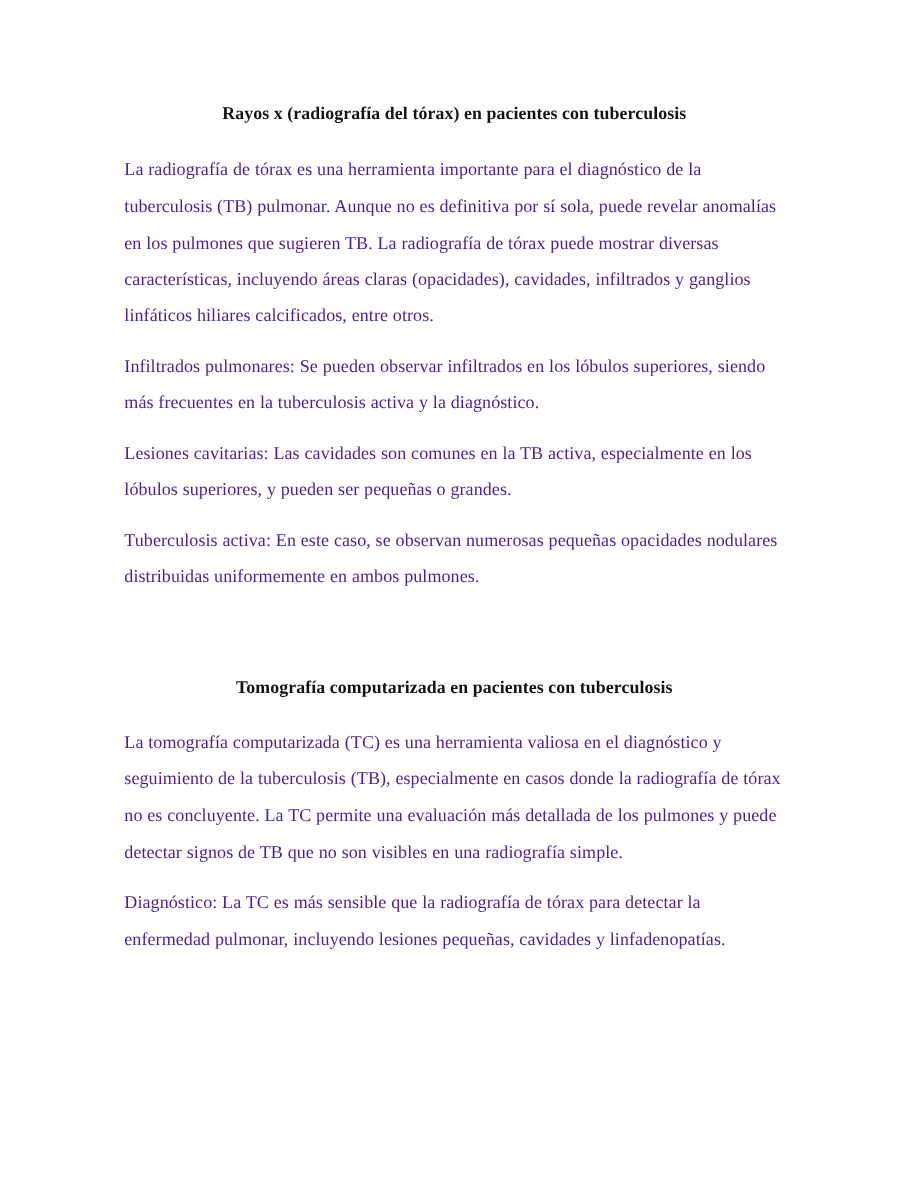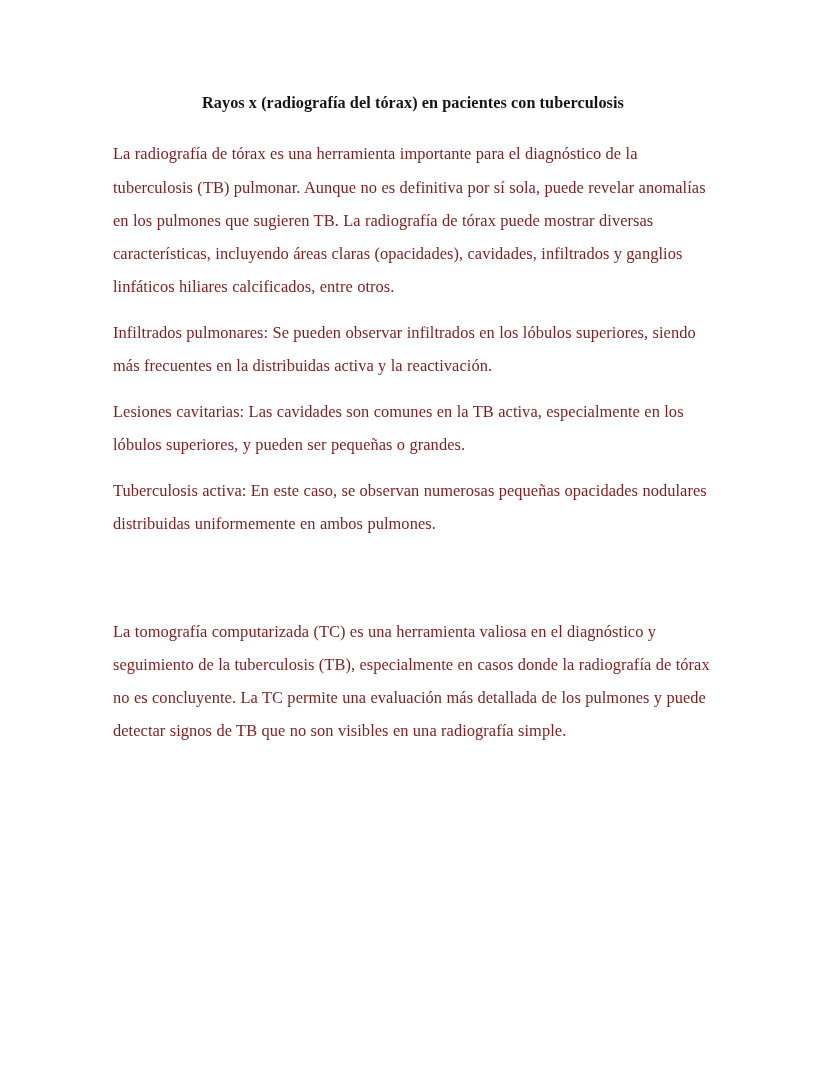--- a/index.html
+++ b/index.html
@@ -40,21 +40,21 @@
     letter-spacing: 0.005em;
   }
   .doc-heading.second {
     margin-top: 0;
     margin-bottom: 22px;
   }
   .doc-para {
     font-size: 16.4px;
     line-height: 33.2px;
     text-align: left;
-    color: #7f1d1d;
+    color: #4c1d95;
     margin: 0 0 12.5px 0;
     letter-spacing: 0.004em;
     word-spacing: 0.012em;
   }
   .doc-para:last-child {
     margin-bottom: 0;
   }
   .section-gap {
     height: 62px;
   }
@@ -63,28 +63,30 @@
 <body>
 
 <div class="page">
   <div class="content">
 
     <h1 class="doc-heading">Rayos x (radiografía del tórax) en pacientes con tuberculosis</h1>
 
     <p class="doc-para">La radiografía de tórax es una herramienta importante para el diagnóstico de la tuberculosis (TB) pulmonar. Aunque no es definitiva por sí sola, puede revelar anomalías en los pulmones que sugieren TB. La radiografía de tórax puede mostrar diversas características, incluyendo áreas claras (opacidades), cavidades, infiltrados y ganglios linfáticos hiliares calcificados, entre otros.</p>
 
 
-    <p class="doc-para">Infiltrados pulmonares: Se pueden observar infiltrados en los lóbulos superiores, siendo más frecuentes en la distribuidas activa y la reactivación.</p>
+    <p class="doc-para">Infiltrados pulmonares: Se pueden observar infiltrados en los lóbulos superiores, siendo más frecuentes en la tuberculosis activa y la diagnóstico.</p>
 
     <p class="doc-para">Lesiones cavitarias: Las cavidades son comunes en la TB activa, especialmente en los lóbulos superiores, y pueden ser pequeñas o grandes.</p>
 
 
     <p class="doc-para">Tuberculosis activa: En este caso, se observan numerosas pequeñas opacidades nodulares distribuidas uniformemente en ambos pulmones.</p>
 
     <div class="section-gap"></div>
 
+    <h1 class="doc-heading second">Tomografía computarizada en pacientes con tuberculosis</h1>
 
     <p class="doc-para">La tomografía computarizada (TC) es una herramienta valiosa en el diagnóstico y seguimiento de la tuberculosis (TB), especialmente en casos donde la radiografía de tórax no es concluyente. La TC permite una evaluación más detallada de los pulmones y puede detectar signos de TB que no son visibles en una radiografía simple.</p>
 
 
+    <p class="doc-para">Diagnóstico: La TC es más sensible que la radiografía de tórax para detectar la enfermedad pulmonar, incluyendo lesiones pequeñas, cavidades y linfadenopatías.</p>
 
   </div>
 </div>
 
 </body></html>

